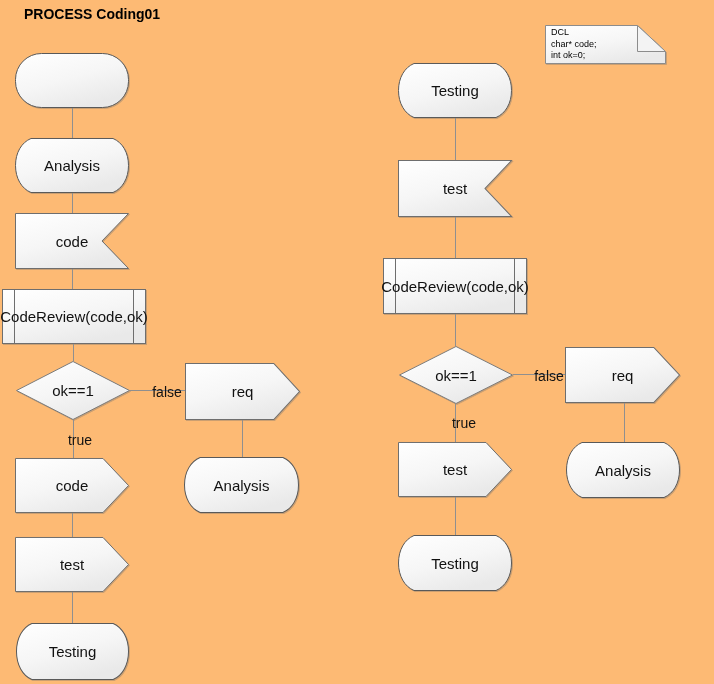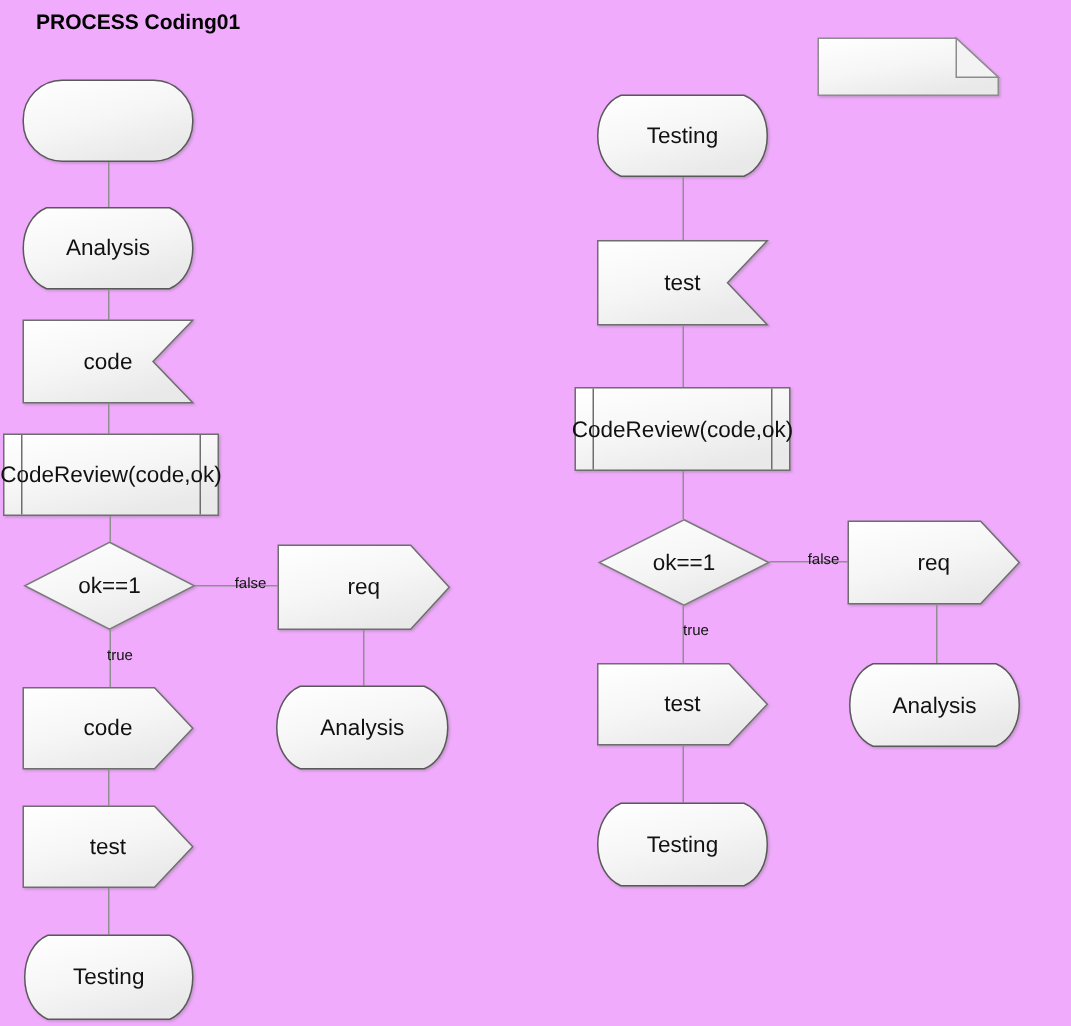--- a/index.html
+++ b/index.html
@@ -1,36 +1,36 @@
 <!DOCTYPE html>
 <html><head>
 <meta charset="utf-8">
 <style>
   html,body{margin:0;padding:0;background:#ffffff;}
   .canvas{
-    position:relative;width:714px;height:684px;background:#f0abfc;
+    position:relative;width:714px;height:684px;background:#fdba74;
     font-family:"Liberation Sans",sans-serif;overflow:hidden;
   }
   .title{
     position:absolute;left:24px;top:6px;font-size:14px;font-weight:bold;color:#000;
     letter-spacing:0px;
   }
   .node{position:absolute;}
   .node > svg{
     position:absolute;left:0;top:0;width:100%;height:100%;overflow:visible;
     filter:drop-shadow(1.3px 1.6px 0.7px rgba(110,110,110,0.35));
   }
   .lbl{
     position:absolute;left:0;top:0;right:0;bottom:0;
     display:flex;align-items:center;justify-content:center;
     font-size:15px;color:#111;white-space:nowrap;text-align:right;
   }
   .conn{position:absolute;background:#8f8f8f;}
   .edge-lbl{
-    position:absolute;font-size:10px;color:#111;text-align:center;white-space:nowrap;
+    position:absolute;font-size:14px;color:#111;text-align:center;white-space:nowrap;
   }
   .note-text{
     position:absolute;left:6px;top:2px;right:4px;bottom:2px;
     font-size:9px;line-height:11.5px;color:#000;
   }
 </style>
 </head>
 <body>
 
 <div class="canvas">
@@ -199,16 +199,21 @@
       <path d="M16,0.5 H98 C107.5,4.5 113.5,15 113.5,28 C113.5,41 107.5,51.5 98,55.5 H16 C6.5,51.5 0.5,41 0.5,28 C0.5,15 6.5,4.5 16,0.5 Z" fill="url(#fillGrad)" stroke="#595959" stroke-width="1"></path>
     </svg>
     <span class="lbl">Testing</span>
   </div>
 
   <div class="node" style="left:545px;top:25px;width:121px;height:39px">
     <svg viewBox="0 0 121 39" preserveAspectRatio="none">
       <path d="M0.5,0.5 H92.5 L120.5,26.5 V38.5 H0.5 Z" fill="url(#fillGrad)" stroke="#8c8c8c" stroke-width="1"></path>
       <path d="M92.5,0.5 V26.5 H120.5 Z" fill="#f3f3f3" stroke="#8c8c8c" stroke-width="1"></path>
     </svg>
+    <div class="note-text">
+      <div>DCL</div>
+      <div>char* code;</div>
+      <div>int ok=0;</div>
+    </div>
   </div>
 
 
 </div>
 
 </body></html>

